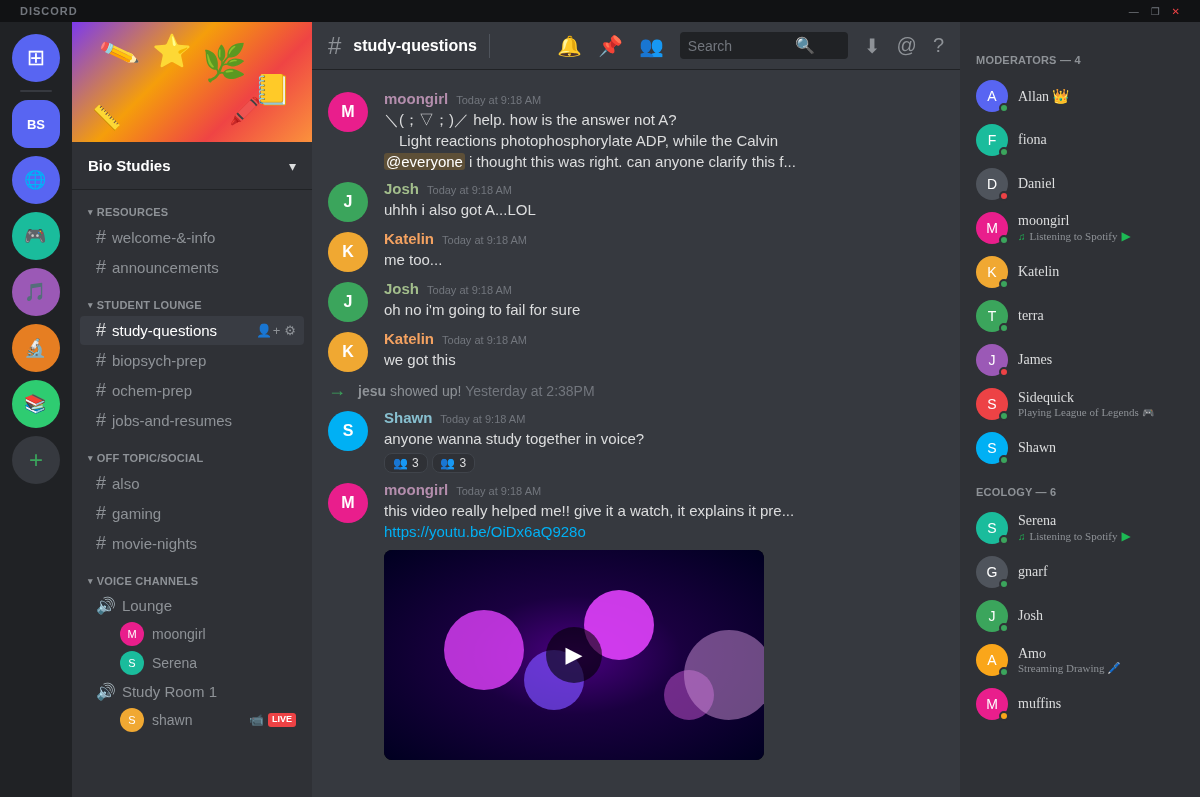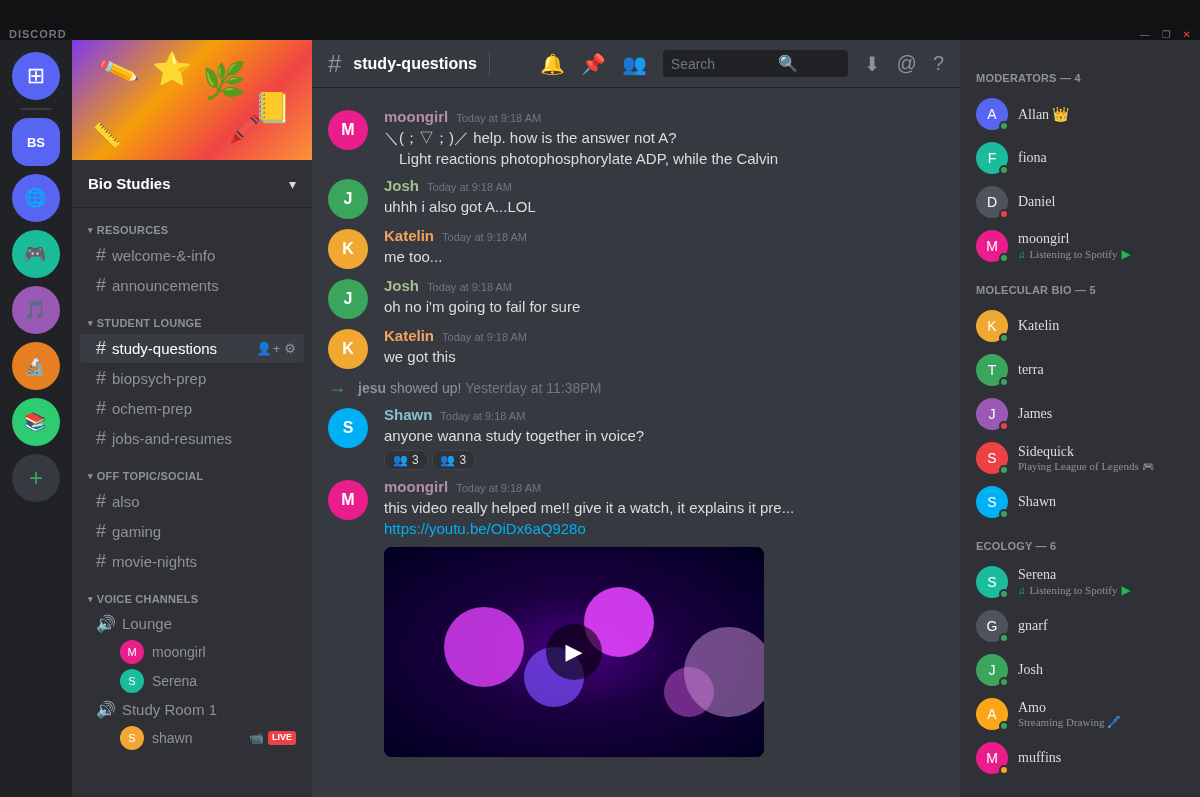--- a/index.html
+++ b/index.html
@@ -9,25 +9,25 @@
       color: #dcddde;
       width: 1200px;
       height: 797px;
       overflow: hidden;
       display: flex;
       flex-direction: column;
     }
 
     
     #titlebar {
-      height: 40px;
+      height: 22px;
       background: #111214;
       display: flex;
-      align-items: flex-end;
-      padding: 0 9px;
+      align-items: center;
+      padding: 0 20px;
       flex-shrink: 0;
     }
     #titlebar-controls {
       margin-left: auto;
       display: flex;
       gap: 12px;
     }
     .titlebar-btn {
       color: #72767d;
       font-size: 10px;
@@ -260,21 +260,21 @@
     }
     .header-icons { margin-left: auto; display: flex; align-items: center; gap: 16px; }
     .header-icon { color: #8e9297; cursor: pointer; font-size: 20px; }
     #search-box {
       background: #202225;
       border-radius: 4px;
       padding: 4px 8px;
       display: flex;
       align-items: center;
       gap: 8px;
-      width: 185px;
+      width: 168px;
     }
     #search-box input {
       background: transparent;
       border: none;
       outline: none;
       color: #dcddde;
       font-size: 14px;
       width: 100px;
     }
     #search-box input::placeholder { color: #72767d; }
@@ -611,20 +611,21 @@
 
       <div class="message-group">
         <div class="message-avatar av-pink">M</div>
         <div class="message-content">
           <div class="message-header">
             <span class="message-author moongirl">moongirl</span>
             <span class="message-timestamp">Today at 9:18 AM</span>
           </div>
           <div class="message-text">＼(；▽；)／ help. how is the answer not A?</div>
           <div class="message-text">　Light reactions photophosphorylate ADP, while the Calvin</div>
+          <div class="message-text"><span class="everyone-mention">@everyone</span> i thought this was right. can anyone clarify this f...</div>
         </div>
       </div>
 
       <div class="message-group">
         <div class="message-avatar av-green">J</div>
         <div class="message-content">
           <div class="message-header">
             <span class="message-author josh">Josh</span>
             <span class="message-timestamp">Today at 9:18 AM</span>
           </div>
@@ -660,21 +661,21 @@
           <div class="message-header">
             <span class="message-author katelin">Katelin</span>
             <span class="message-timestamp">Today at 9:18 AM</span>
           </div>
           <div class="message-text">we got this</div>
         </div>
       </div>
 
       <div class="system-message">
         <span class="system-arrow">→</span>
-        <span><strong>jesu</strong> showed up! <span style="color:#72767d;">Yesterday at 11:38PM</span></span>
+        <span><strong>jesu</strong> showed up! <span style="color:#72767d;">Yesterday at 2:38PM</span></span>
       </div>
 
       <div class="message-group">
         <div class="message-avatar av-cyan">S</div>
         <div class="message-content">
           <div class="message-header">
             <span class="message-author shawn">Shawn</span>
             <span class="message-timestamp">Today at 9:18 AM</span>
           </div>
           <div class="message-text">anyone wanna study together in voice?</div>
@@ -751,21 +752,20 @@
       <div class="member-info">
         <div class="member-name">moongirl</div>
         <div class="member-activity">
           <span class="spotify-icon">♫</span>
           <span>Listening to Spotify</span>
           <span style="color:#1db954;font-size:12px;">▶</span>
         </div>
       </div>
     </div>
 
-    <div class="member-section-header">MOLECULAR BIO — 5</div>
 
     <div class="member-item">
       <div class="member-avatar av-orange">
         K
         <div class="status-dot online"></div>
       </div>
       <div class="member-info">
         <div class="member-name">Katelin</div>
       </div>
     </div>

